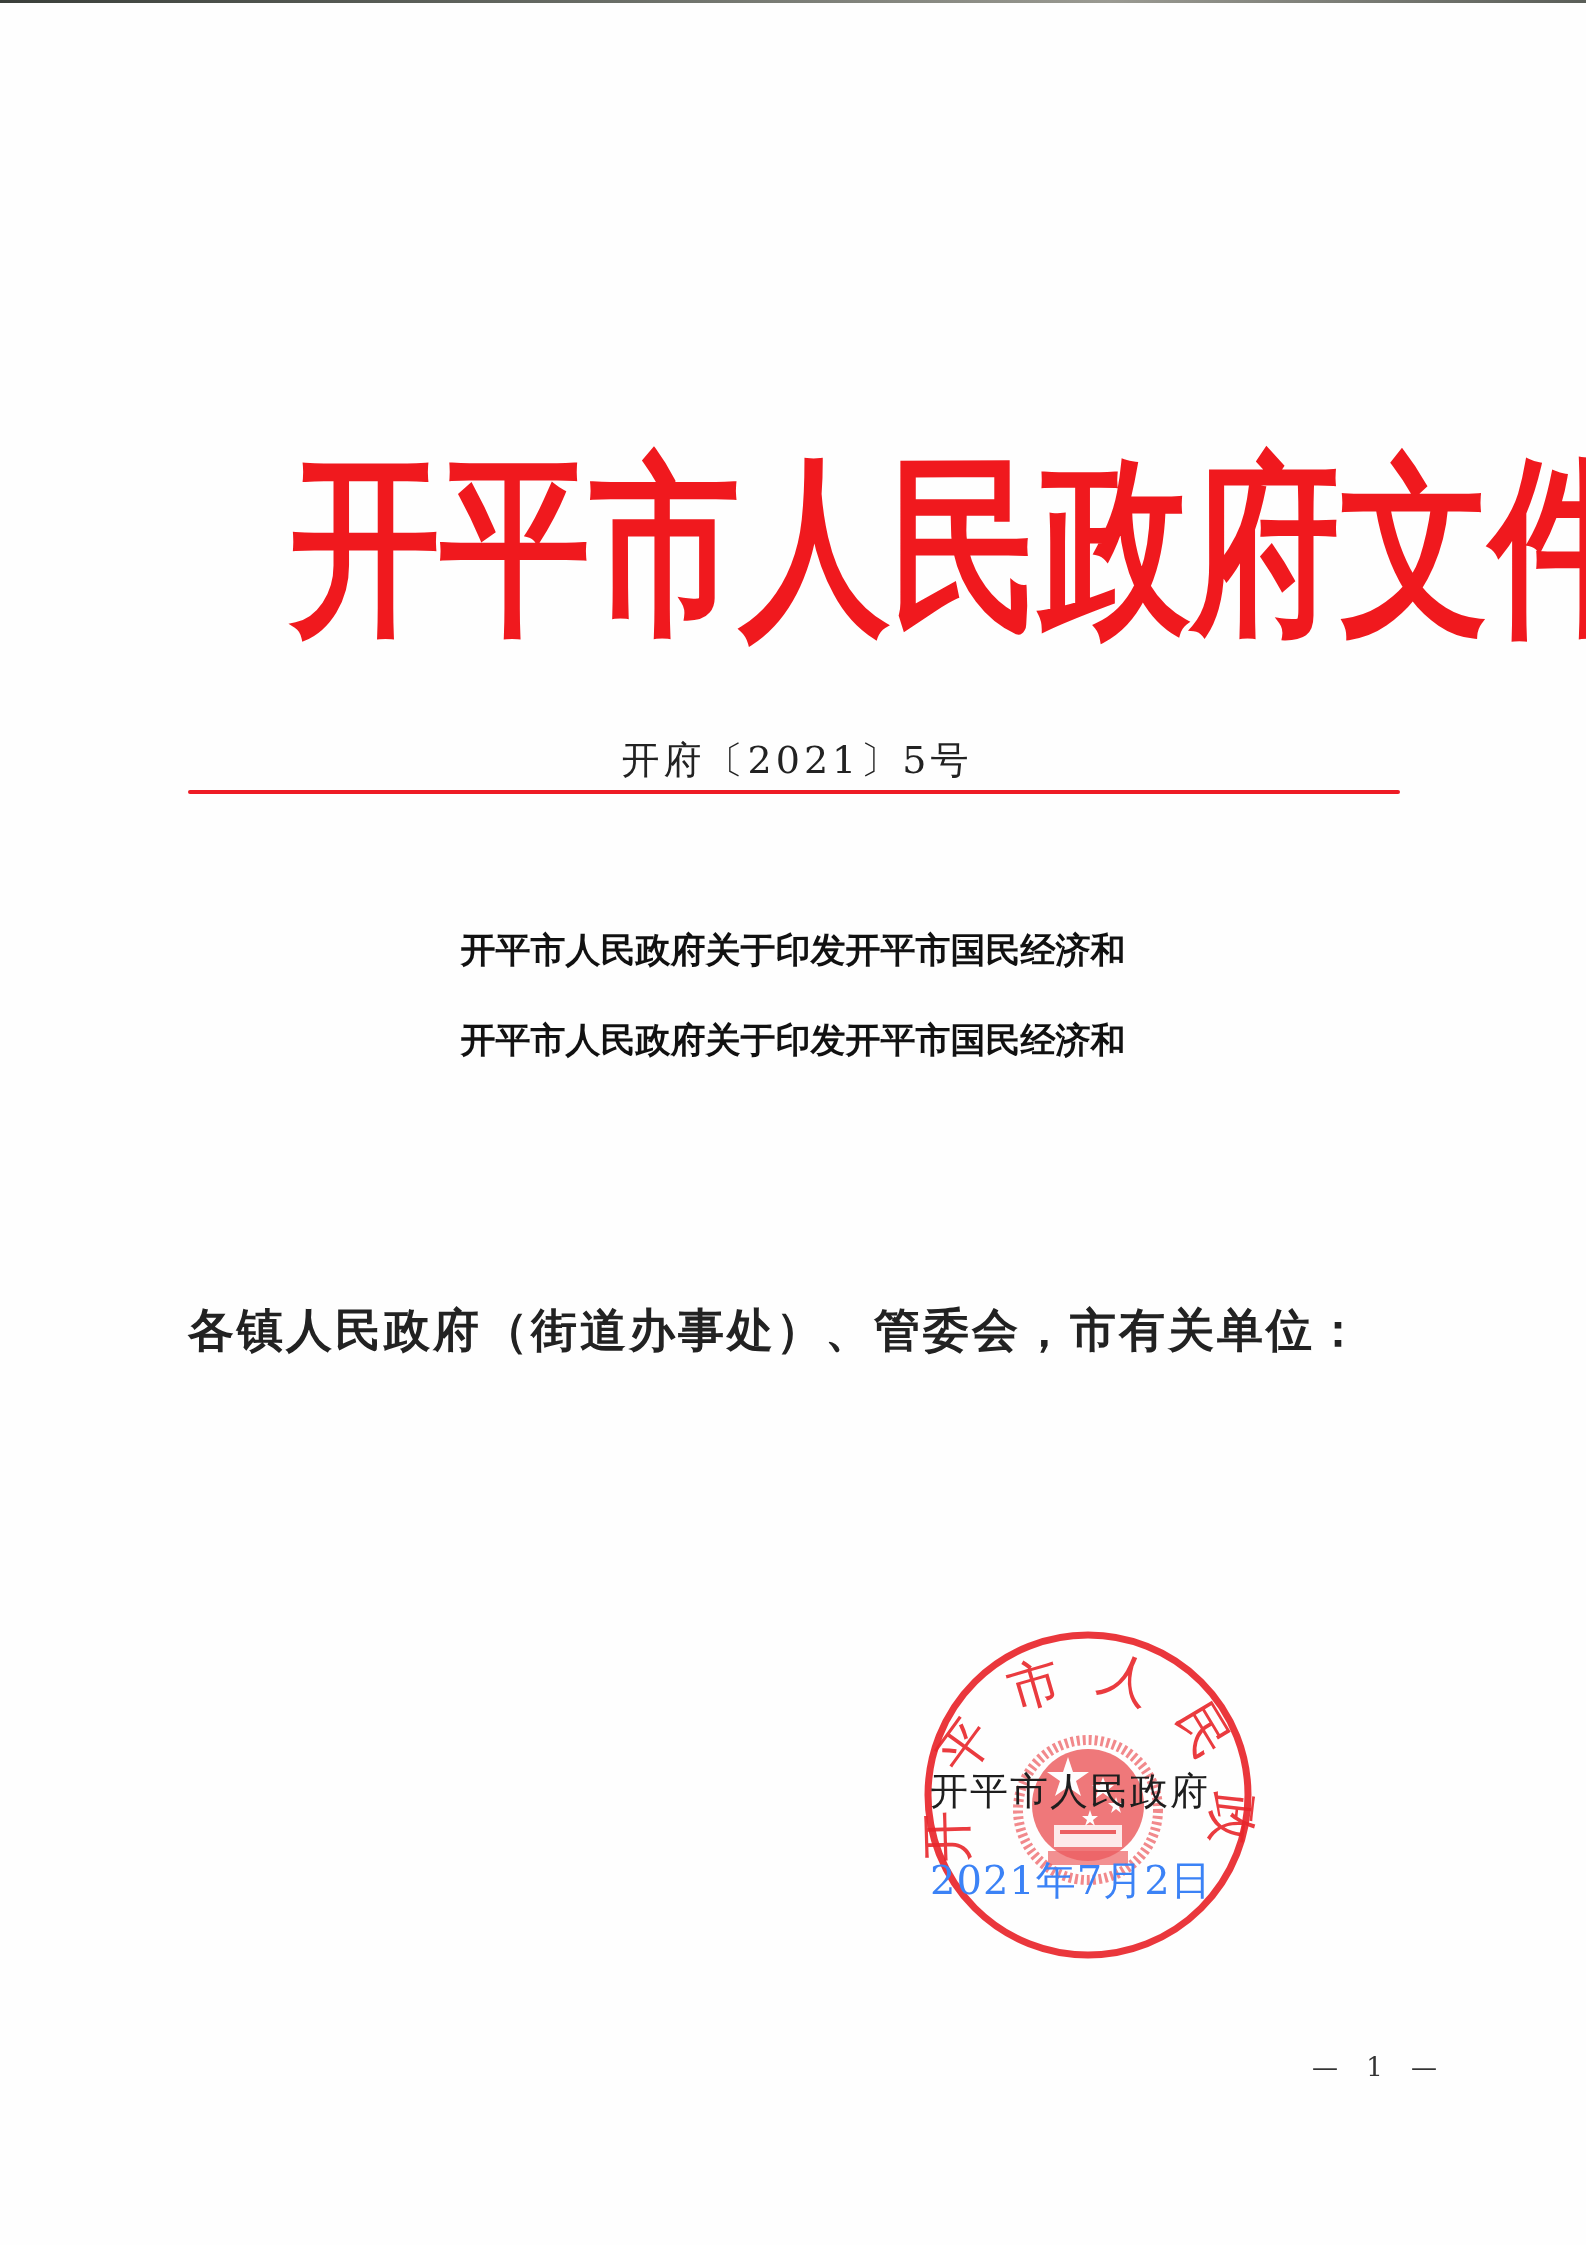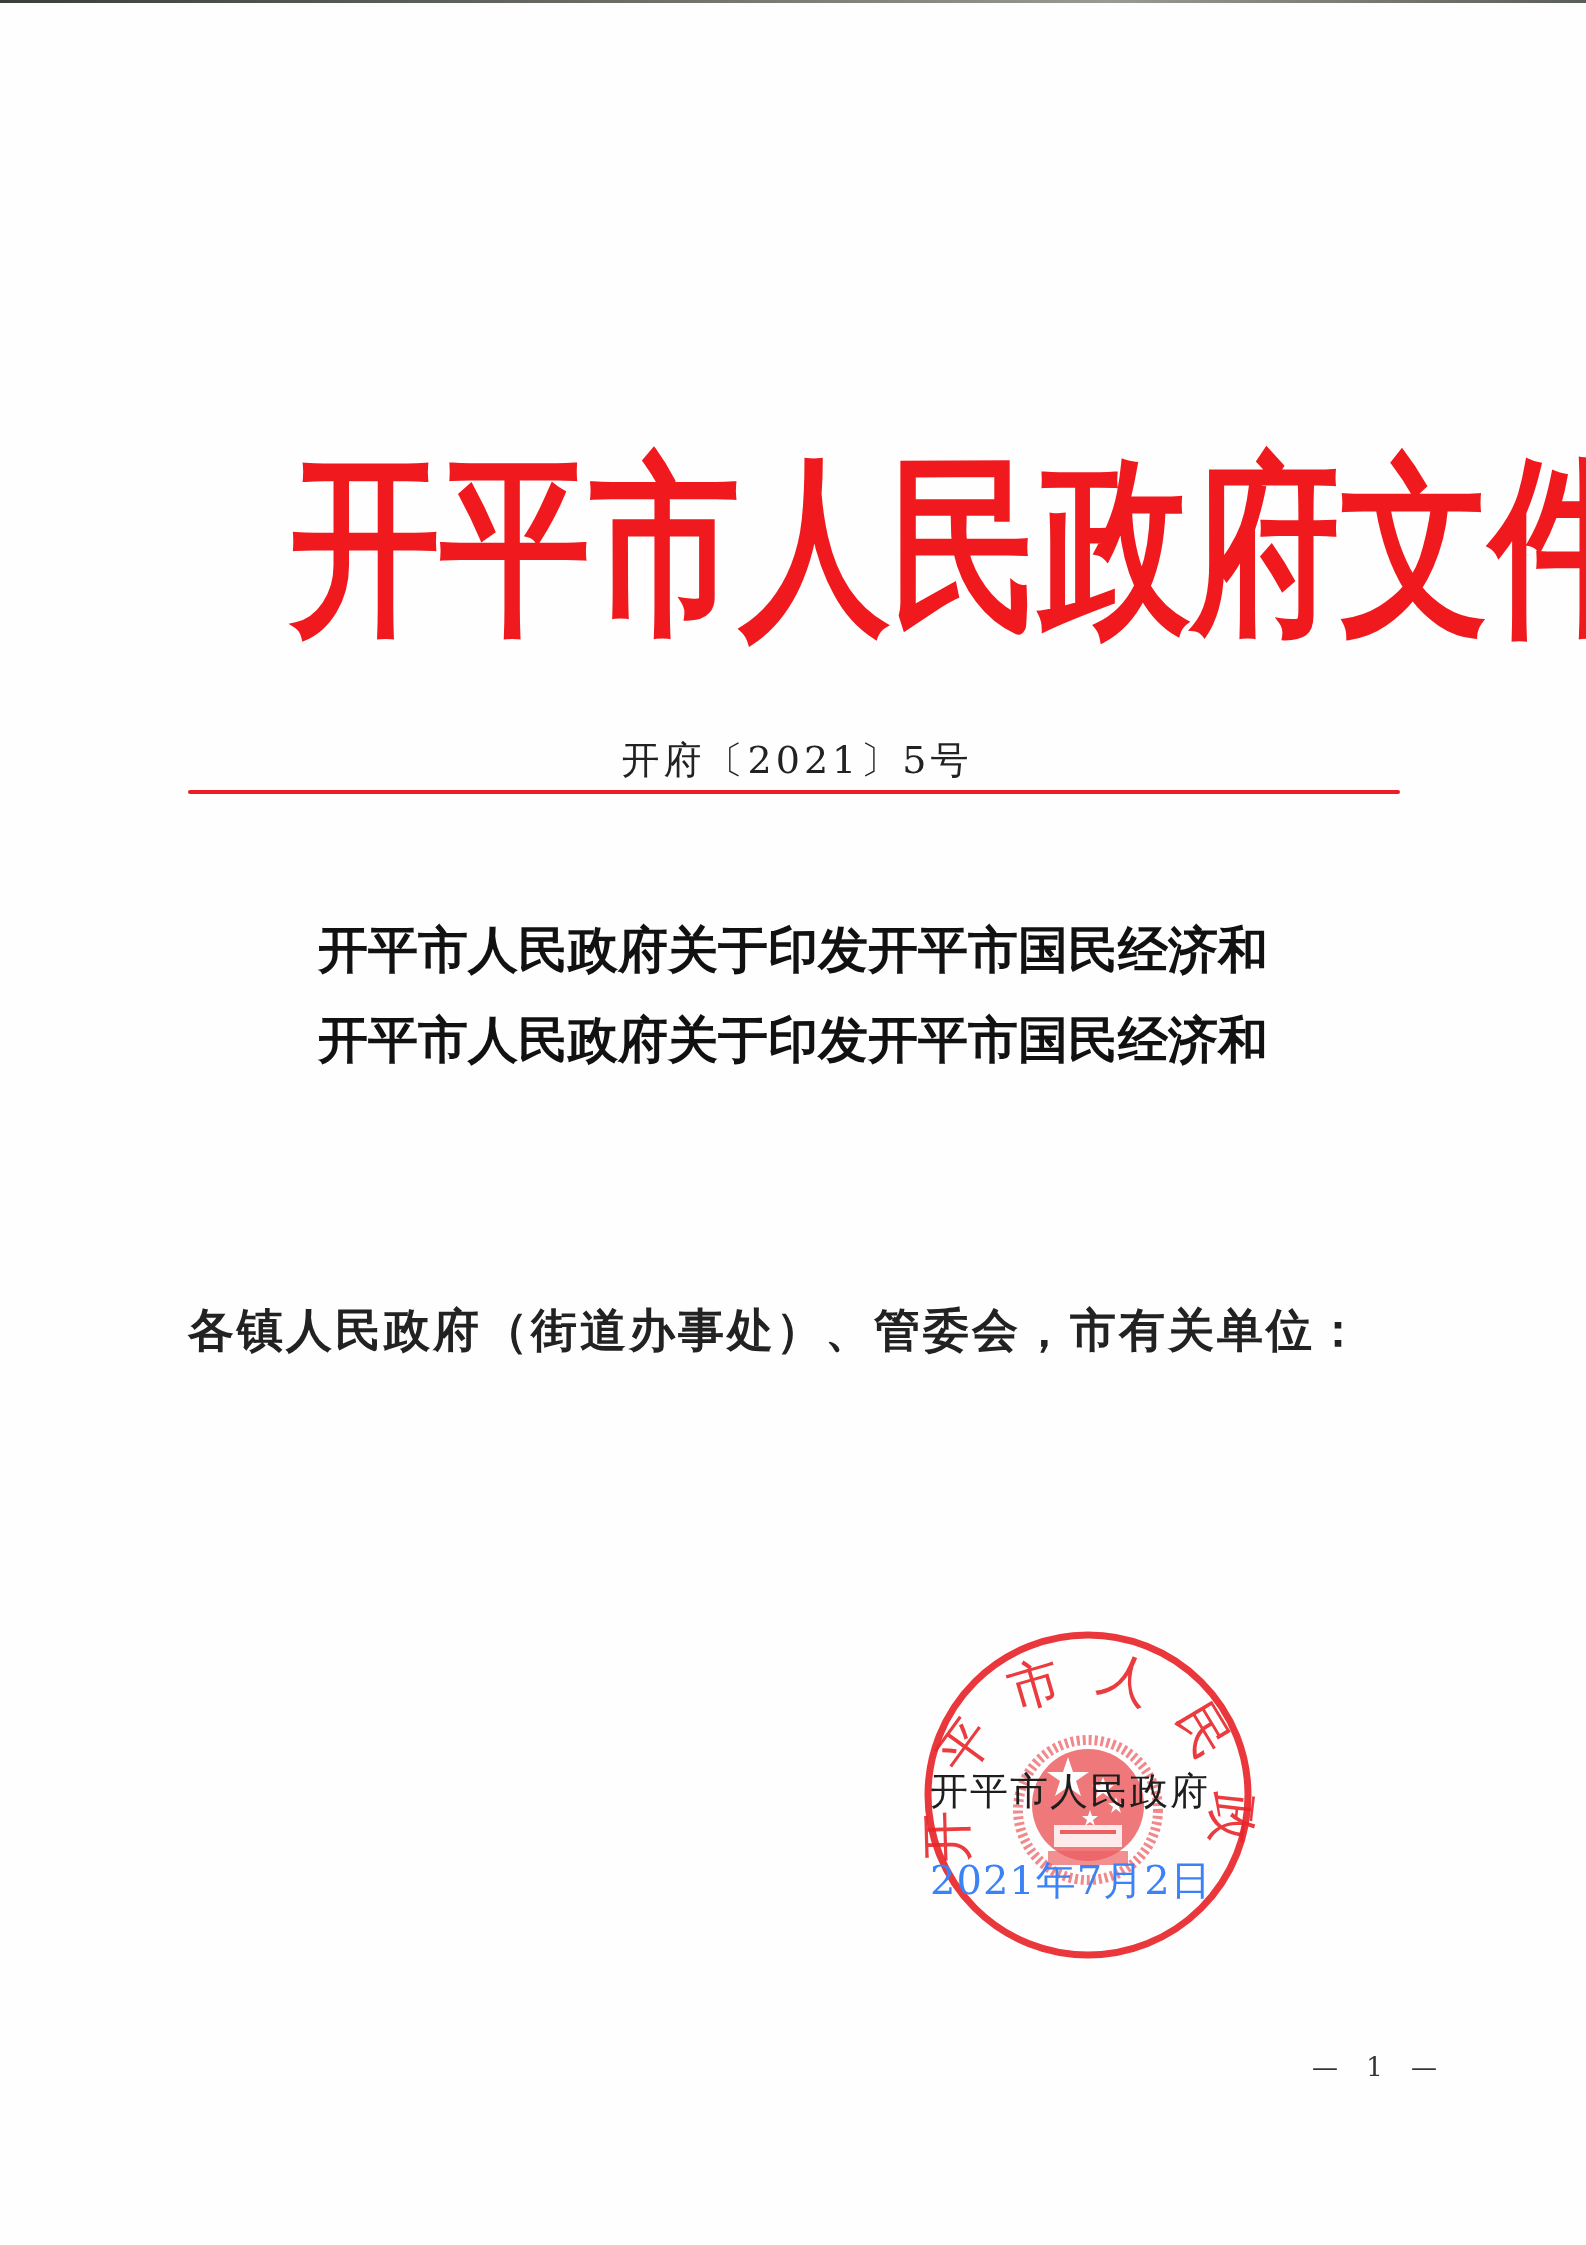--- a/index.html
+++ b/index.html
@@ -73,21 +73,21 @@
     }
     
     .notice-title {
       position: absolute;
       left: 0;
       top: 905px;
       width: 1586px;
       text-align: center;
       font-family: "DejaVu Serif", "Liberation Serif", serif;
       font-weight: bold;
-      font-size: 50px;
+      font-size: 35px;
       line-height: 90px;
       color: #111;
     }
     .notice-title div {
       white-space: nowrap;
     }
     
     .body-text {
       position: absolute;
       left: 188px;

